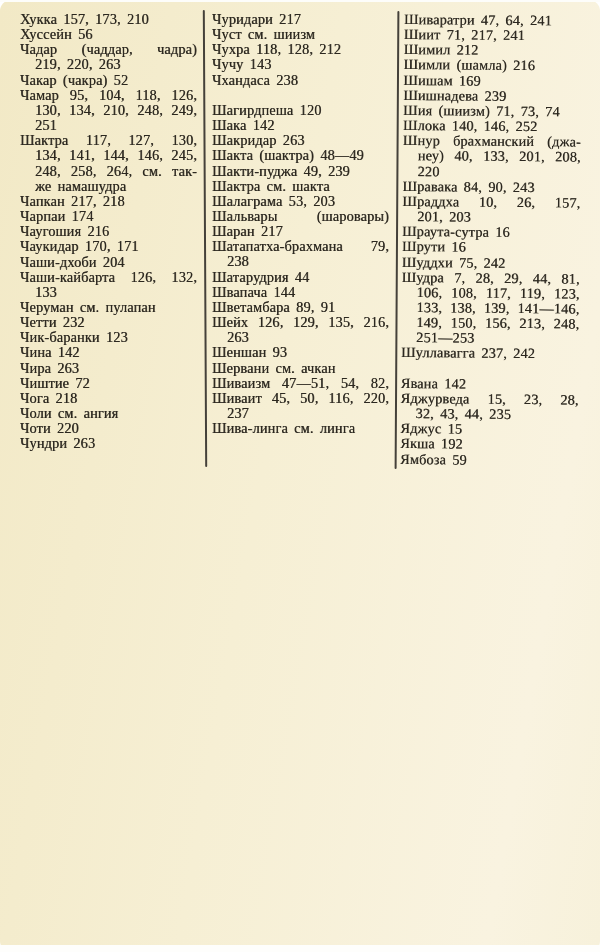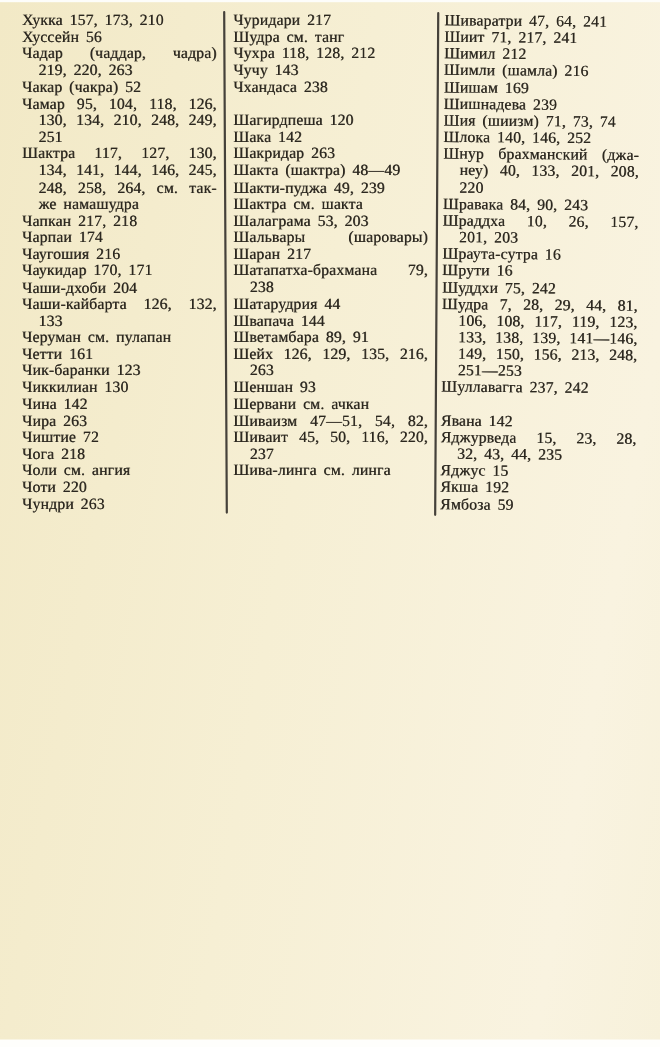--- a/index.html
+++ b/index.html
@@ -11,20 +11,21 @@
     background: #ffffff;
   }
   .page {
     position: absolute;
     top: 0; left: 0;
     width: 600px;
     height: 952px;
     background: linear-gradient(100deg, #f2e9c6 0%, #f6efd4 45%, #f9f3e0 85%, #f7f1db 100%);
     font-family: "Liberation Serif", "DejaVu Serif", serif;
     color: #2b271f;
+    border-radius: 11px;
   }
   .edge-top {
     position: absolute; top: 0; left: 0; right: 0; height: 2px;
     background: #fdfdfa;
   }
   .edge-bottom {
     position: absolute; bottom: 0; left: 0; right: 0; height: 7px;
     background: #fefefc;
   }
   .col {
@@ -72,35 +73,34 @@
       <div class="line cont just">248, 258, 264, см. так-</div>
       <div class="line cont">же намашудра</div>
       <div class="line">Чапкан 217, 218</div>
       <div class="line">Чарпаи 174</div>
       <div class="line">Чаугошия 216</div>
       <div class="line">Чаукидар 170, 171</div>
       <div class="line">Чаши-дхоби 204</div>
       <div class="line just">Чаши-кайбарта 126, 132,</div>
       <div class="line cont">133</div>
       <div class="line">Черуман см. пулапан</div>
-      <div class="line">Четти 161</div>
+      <div class="line">Четти 232</div>
       <div class="line">Чик-баранки 123</div>
-      <div class="line">Чиккилиан 130</div>
       <div class="line">Чина 142</div>
       <div class="line">Чира 263</div>
       <div class="line">Чиштие 72</div>
       <div class="line">Чога 218</div>
       <div class="line">Чоли см. ангия</div>
       <div class="line">Чоти 220</div>
       <div class="line">Чундри 263</div>
     </div>
   <div class="divider divider-1"></div>
   <div class="col col-2">
       <div class="line">Чуридари 217</div>
-      <div class="line">Шудра см. танг</div>
+      <div class="line">Чуст см. шиизм</div>
       <div class="line">Чухра 118, 128, 212</div>
       <div class="line">Чучу 143</div>
       <div class="line">Чхандаса 238</div>
       <div class="gap-line"></div>
       <div class="line">Шагирдпеша 120</div>
       <div class="line">Шака 142</div>
       <div class="line">Шакридар 263</div>
       <div class="line">Шакта (шактра) 48—49</div>
       <div class="line">Шакти-пуджа 49, 239</div>
       <div class="line">Шактра см. шакта</div>

